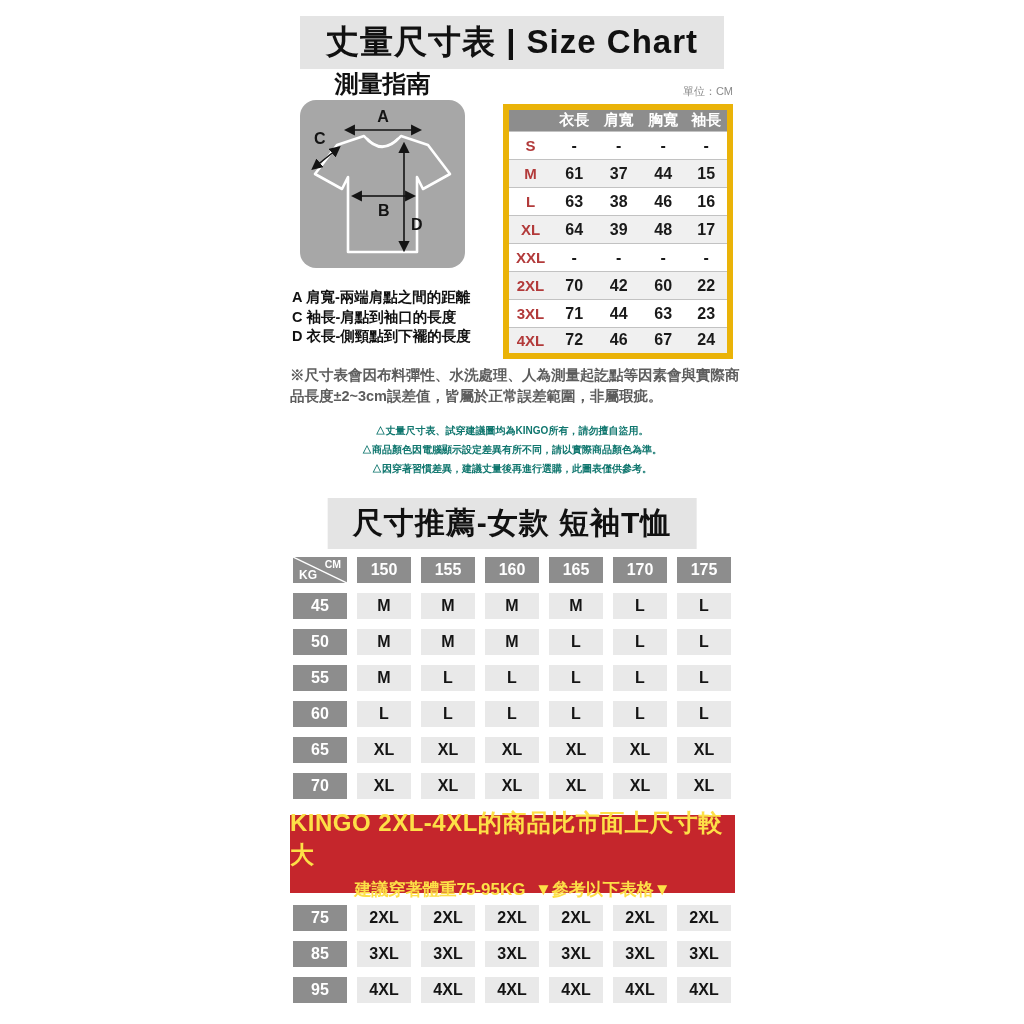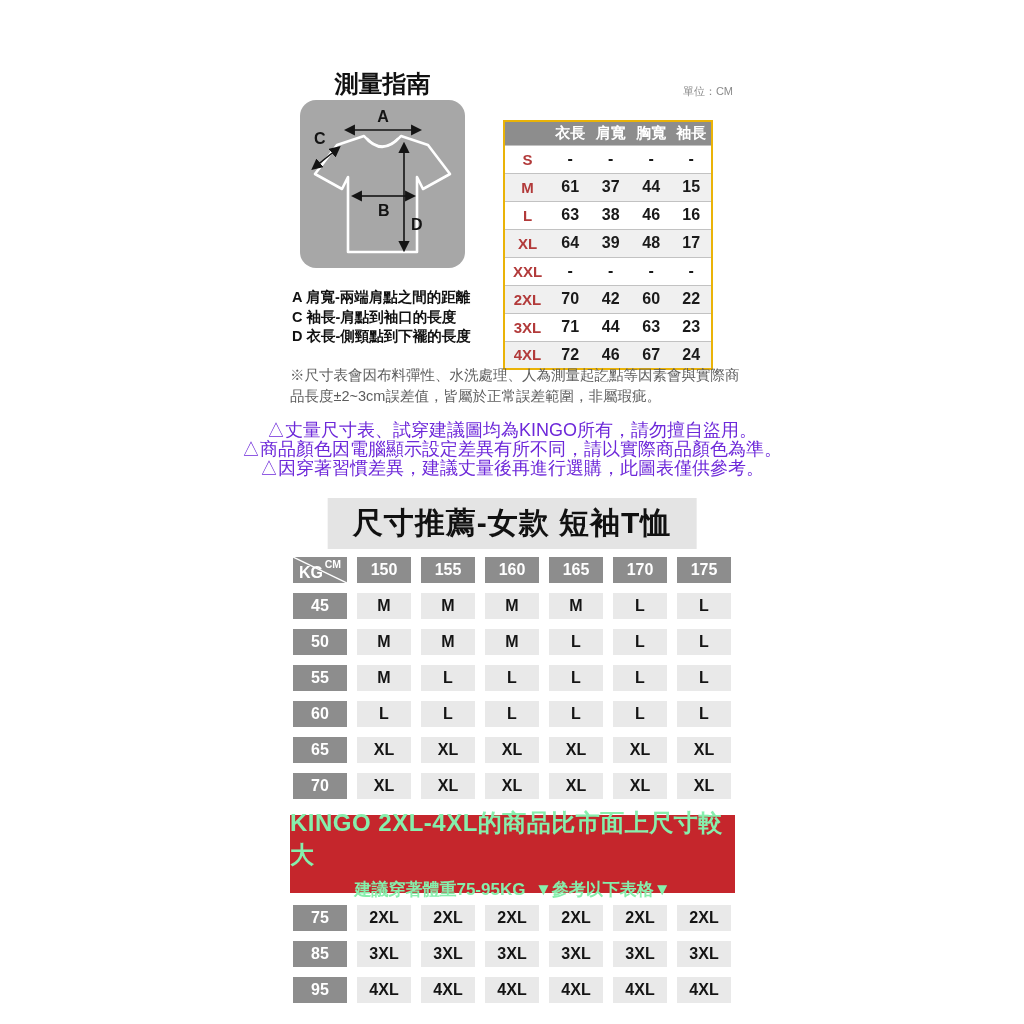--- a/index.html
+++ b/index.html
@@ -14,64 +14,65 @@
     font-size:24px; font-weight:bold; color:#111; }
 
   .diagram { position:absolute; top:100px; left:300px; width:165px; height:168px;
     background:#a7a7a7; border-radius:16px; }
   .diagram svg { display:block; width:165px; height:168px; }
   .diagram text { font-family:"Liberation Sans", sans-serif; font-weight:bold; font-size:16px; fill:#141414; }
 
   .unit-label { position:absolute; top:84px; left:503px; width:230px; text-align:right;
     font-size:11px; color:#8a8a8a; }
 
-  .size-table { position:absolute; top:104px; left:503px; width:210px;
-    border-collapse:collapse; table-layout:fixed; border:2px solid #eab308;margin-top:16px; }
+  .size-table { position:absolute; top:104px; left:503px; width:230px;
+    border-collapse:collapse; table-layout:fixed; border:6px solid #eab308; }
   .size-table thead th { background:#8d8d8d; color:#fff; font-size:15px; font-weight:bold; height:24px; }
   .size-table tbody th, .size-table td { height:28px; text-align:center; font-size:16px;
     font-weight:bold; color:#1a1a1a; border-top:1px solid #c2c2c2; }
   .size-table tbody th { color:#b23a3a; font-size:15px; }
   .size-table tbody tr:nth-child(even) { background:#f0f0f0; }
 
   .notes { position:absolute; top:288px; left:292px; font-size:14.5px; font-weight:bold;
     color:#111; line-height:19.5px; }
 
   .disclaimer { position:absolute; top:365px; left:290px; width:452px; font-size:14.5px;
-    font-weight:normal; color:#5d5d5d; line-height:21px; }
+    font-weight:bold; color:#5d5d5d; line-height:21px; }
 
   .warnings { position:absolute; top:421px; left:0; width:1024px; text-align:center;
-    font-size:18px; font-weight:normal; color:#6d28d9; line-height:19px; }
+    font-size:10px; font-weight:bold; color:#0f766e; line-height:19px; }
 
   .title-block2 { position:absolute; top:498px; left:50%; transform:translateX(-50%);
     background:#e4e4e4; padding:5px 25px; font-size:30px; font-weight:bold; color:#111;
     letter-spacing:1px; white-space:nowrap; }
 
   .matrix { position:absolute; left:293px; display:grid;
     grid-template-columns:repeat(7, 54px); column-gap:10px; row-gap:10px;text-align:right; }
   .matrix-upper { top:557px; }
   .matrix-lower { top:905px; }
   .cell { height:26px; display:flex; align-items:center; justify-content:center;
     background:#e9e9e9; font-weight:bold; font-size:16px; color:#141414; }
   .cell.hdr { background:#8d8d8d; color:#fff; }
   .corner-cell { position:relative; }
   .corner-cell svg { position:absolute; inset:0; width:100%; height:100%; }
   .corner-cm { position:absolute; top:1px; right:6px; font-size:10.5px; font-weight:bold; color:#fff; }
-  .corner-kg { position:absolute; bottom:1px; left:6px; font-size:16px; font-weight:bold; color:#fff; }
+  .corner-kg { position:absolute; bottom:1px; left:6px; font-size:12px; font-weight:bold; color:#fff; }
 
   .banner { position:absolute; top:815px; left:290px; width:445px; height:78px;
     background:#c5262c; display:flex; flex-direction:column; align-items:center;
-    justify-content:center; gap:7px; color:#86efac; }
+    justify-content:center; gap:7px; color:#fde047; }
   .banner-main { font-size:24px; font-weight:bold; letter-spacing:0.5px; }
   .banner-sub { font-size:17px; font-weight:bold; white-space:pre-wrap; }
 </style>
 </head>
 <body>
 
 <div class="canvas">
 
+  <div class="title-block">丈量尺寸表 | Size Chart</div>
 
   <div class="guide-heading">測量指南</div>
 
   <div class="diagram">
     <svg viewBox="0 0 165 168">
       <defs>
         <marker id="ah" viewBox="0 0 10 10" refX="8" refY="5" markerWidth="7" markerHeight="7" orient="auto">
           <path d="M0,0 L10,5 L0,10 z" fill="#141414"></path>
         </marker>
       </defs>

